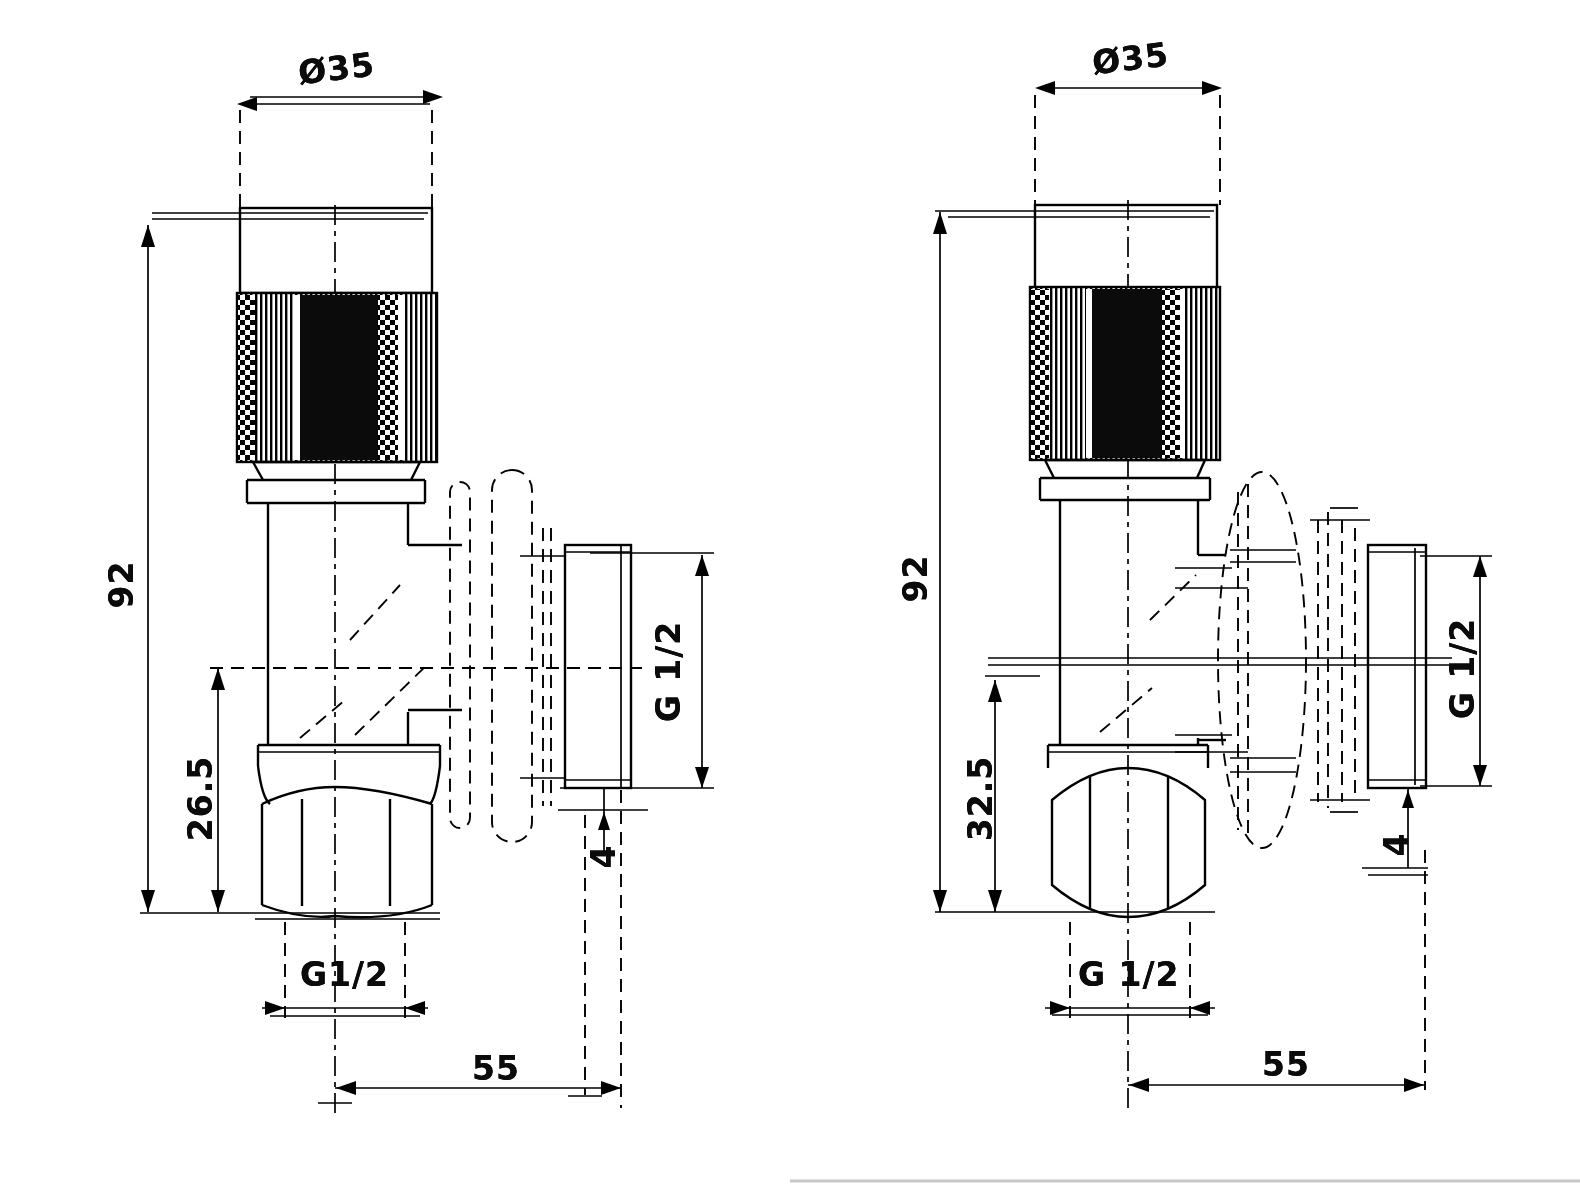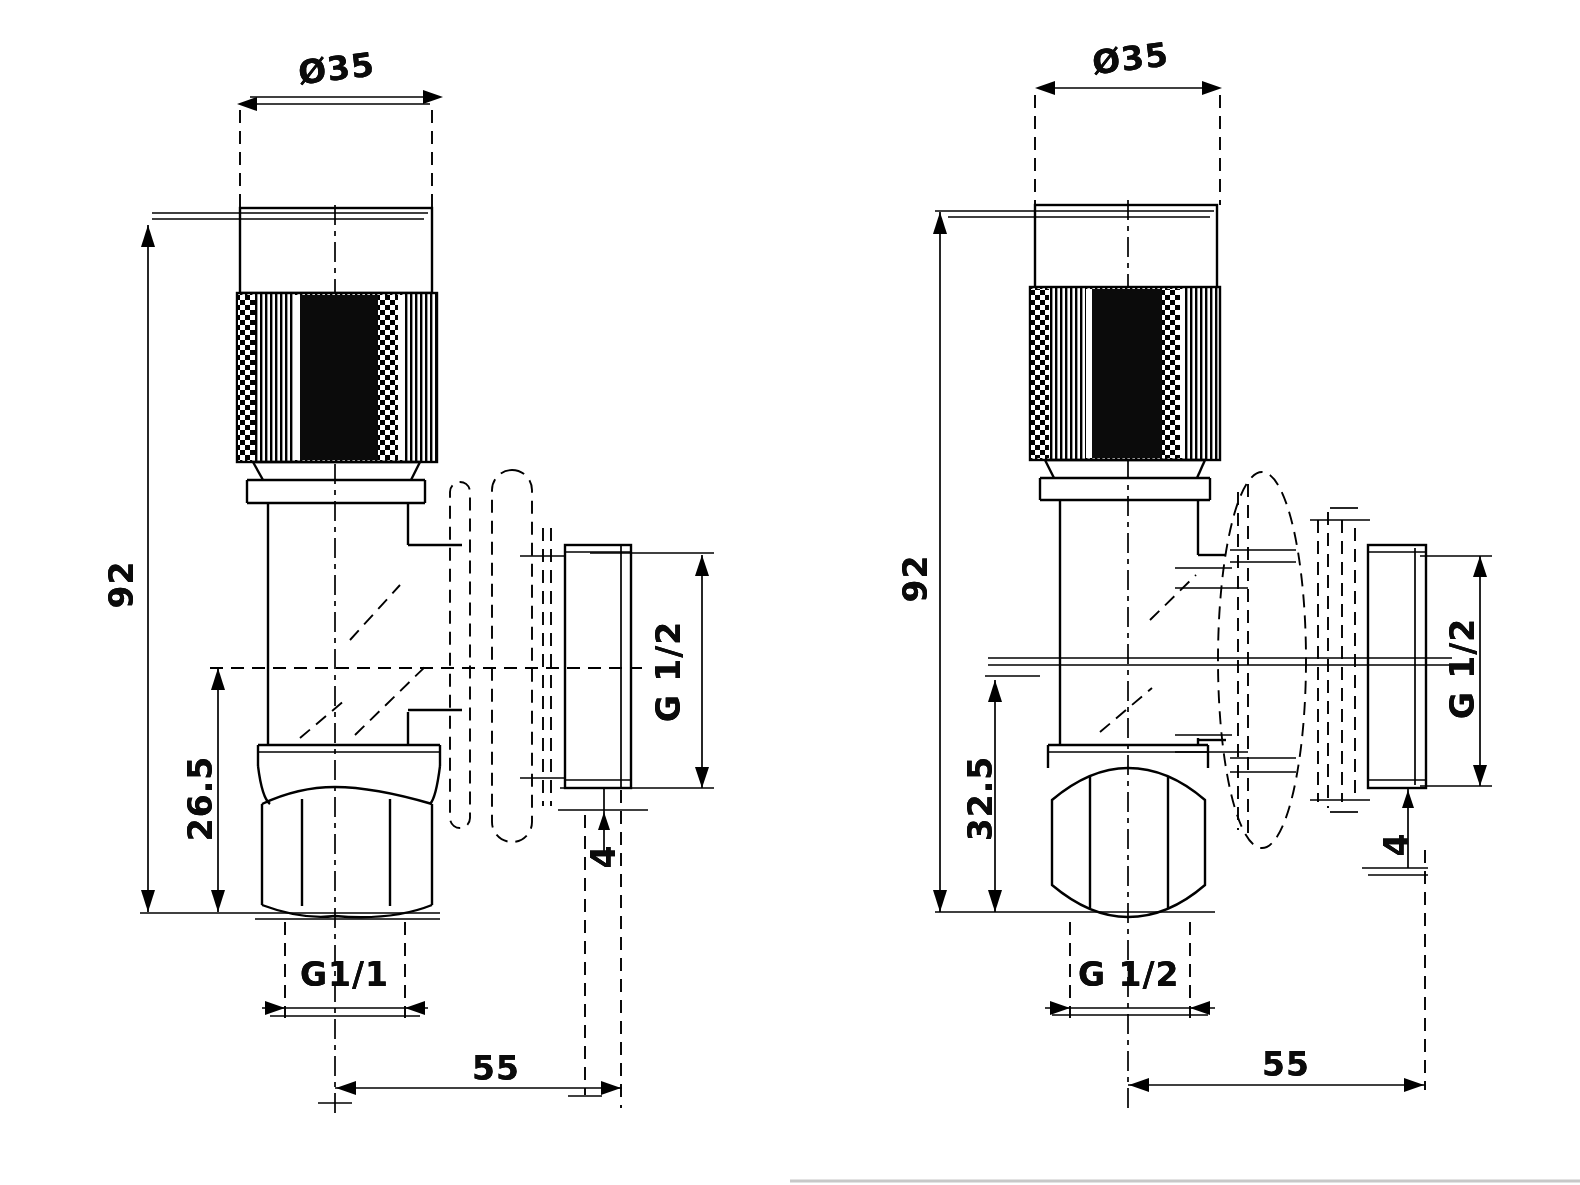--- a/index.html
+++ b/index.html
@@ -297,21 +297,21 @@
   </g>
 
   <line x1="790" y1="1181" x2="1580" y2="1181" stroke="#c8c8c8" stroke-width="3"></line>
 </svg>
 
 <span class="dim slant" style="left:298px;top:52px;">Ø35</span>
 <span class="dim rot" style="left:98px;top:568px;">92</span>
 <span class="dim rot" style="left:158px;top:782px;">26.5</span>
 <span class="dim rot" style="left:618px;top:655px;">G 1/2</span>
 <span class="dim rot" style="left:592px;top:840px;">4</span>
-<span class="dim" style="left:300px;top:958px;">G1/1</span>
+<span class="dim" style="left:300px;top:958px;">G1/2</span>
 <span class="dim" style="left:472px;top:1052px;">55</span>
 
 <span class="dim slant" style="left:1092px;top:42px;">Ø35</span>
 <span class="dim rot" style="left:892px;top:562px;">92</span>
 <span class="dim rot" style="left:938px;top:782px;">32.5</span>
 <span class="dim rot" style="left:1412px;top:652px;">G 1/2</span>
 <span class="dim rot" style="left:1385px;top:828px;">4</span>
 <span class="dim" style="left:1078px;top:958px;">G 1/2</span>
 <span class="dim" style="left:1262px;top:1048px;">55</span>
 

